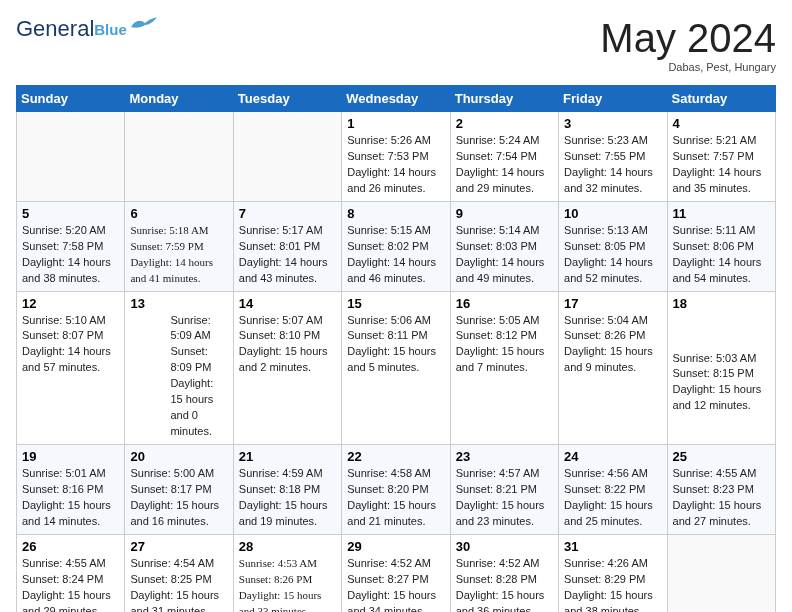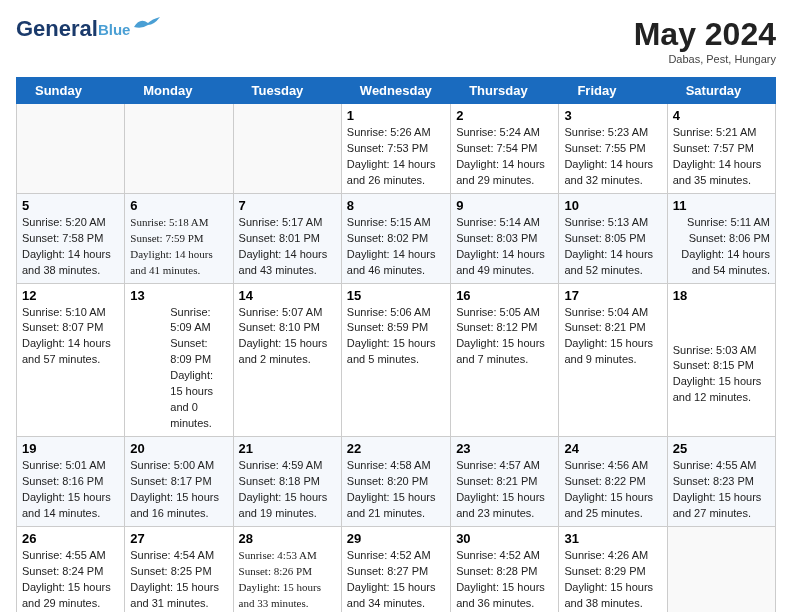--- a/index.html
+++ b/index.html
@@ -18,36 +18,36 @@
     }
     .logo {
       display: flex;
       flex-direction: column;
       align-items: flex-start;
     }
     .title-block {
       text-align: right;
     }
     .month-title {
-      font-size: 32px;
-      font-weight: bold;
+      font-size: 40px;
+      font-weight: normal;
       color: #222;
     }
     .location {
       font-size: 11px;
       color: #444;
     }
     .calendar {
       width: 100%;
       border-collapse: collapse;
     }
     .calendar th {
       background: #1a6bbf;
       color: #fff;
-      padding: 5px 18px;
+      padding: 5px 4px;
       font-size: 13px;
       text-align: left;
       border: 1px solid #1a6bbf;
     }
     .calendar td {
       vertical-align: top;
       padding: 4px 5px;
       border: 1px solid #ccc;
       font-size: 11px;
       width: 108px;
@@ -70,21 +70,21 @@
     .empty-cell {
       background: #f9f9f9;
     }
   </style>
 </head>
 <body>
 
 <div class="header">
   <div class="logo">
     <div style="display:flex;align-items:center;gap:0px;">
-      <span style="font-size:22px;font-weight:bold;color:#1a3a6b;">General</span>
+      <span style="font-size:22px;font-weight:normal;color:#1a3a6b;">General</span>
       <span style="font-size:15px;font-weight:bold;color:#4a9fd4;">Blue</span>
       <svg width="30" height="22" viewBox="0 0 30 22" style="margin-left:2px;margin-top:-6px;">
         <path d="M2,12 Q8,2 16,8 Q20,4 28,2 Q22,10 16,10 Q10,14 2,12Z" fill="#4a9fd4"></path>
       </svg>
     </div>
   </div>
   <div class="title-block">
     <div class="month-title">May 2024</div>
     <div class="location">Dabas, Pest, Hungary</div>
   </div>
@@ -164,21 +164,21 @@
 Daylight: 14 hours and 49 minutes.</div>
         </td>
         <td>
           <span class="day-num">10</span>
           <div class="day-info" style="white-space: pre-wrap;">Sunrise: 5:13 AM
 Sunset: 8:05 PM
 Daylight: 14 hours and 52 minutes.</div>
         </td>
         <td>
           <span class="day-num">11</span>
-          <div class="day-info" style="white-space: pre-wrap; text-align: right;">Sunrise: 5:11 AM
+          <div class="day-info" style="white-space: pre-wrap;">Sunrise: 5:11 AM
 Sunset: 8:06 PM
 Daylight: 14 hours and 54 minutes.</div>
         </td>
       </tr>
       <tr>
         <td>
           <span class="day-num">12</span>
           <div class="day-info" style="white-space: pre-wrap;">Sunrise: 5:10 AM
 Sunset: 8:07 PM
 Daylight: 14 hours and 57 minutes.</div>
@@ -191,33 +191,33 @@
         </td>
         <td>
           <span class="day-num">14</span>
           <div class="day-info" style="white-space: pre-wrap;">Sunrise: 5:07 AM
 Sunset: 8:10 PM
 Daylight: 15 hours and 2 minutes.</div>
         </td>
         <td>
           <span class="day-num">15</span>
           <div class="day-info" style="white-space: pre-wrap;">Sunrise: 5:06 AM
-Sunset: 8:59 PM
+Sunset: 8:11 PM
 Daylight: 15 hours and 5 minutes.</div>
         </td>
         <td>
           <span class="day-num">16</span>
           <div class="day-info" style="white-space: pre-wrap;">Sunrise: 5:05 AM
 Sunset: 8:12 PM
 Daylight: 15 hours and 7 minutes.</div>
         </td>
         <td>
           <span class="day-num">17</span>
           <div class="day-info" style="white-space: pre-wrap;">Sunrise: 5:04 AM
-Sunset: 8:21 PM
+Sunset: 8:26 PM
 Daylight: 15 hours and 9 minutes.</div>
         </td>
         <td>
           <span class="day-num">18</span>
           <div class="day-info" style="white-space: pre-wrap; margin-top: 40px;">Sunrise: 5:03 AM
 Sunset: 8:15 PM
 Daylight: 15 hours and 12 minutes.</div>
         </td>
       </tr>
       <tr style="background: rgb(240, 244, 248); margin-left: 37px;">

